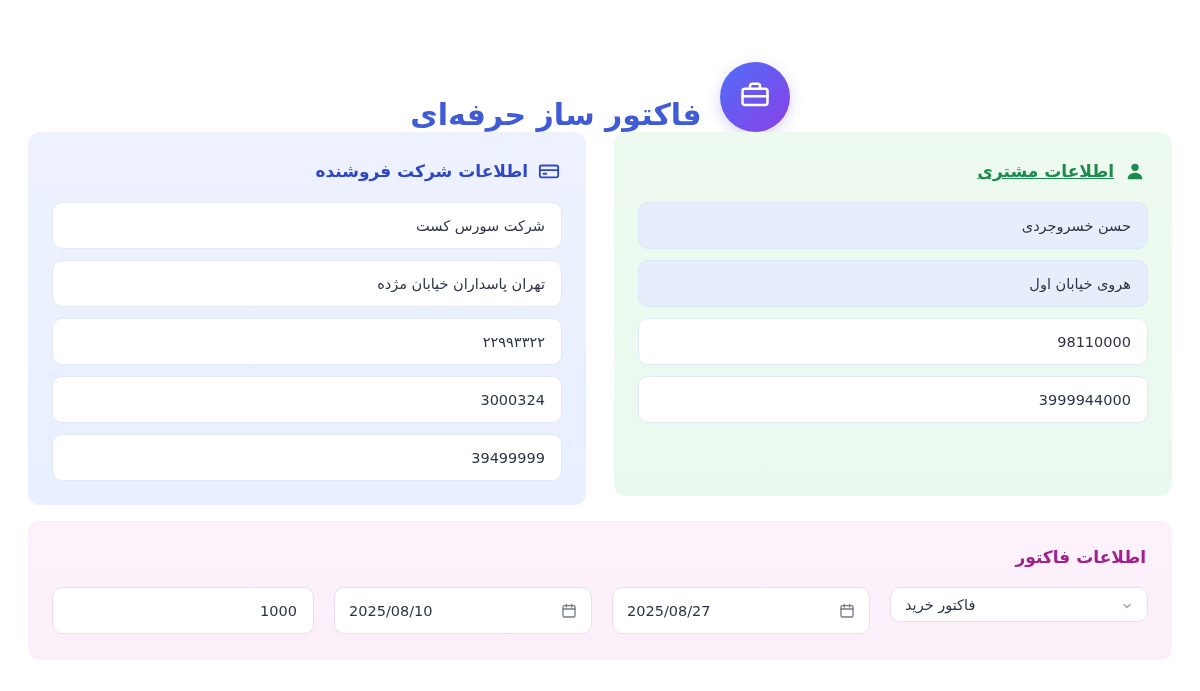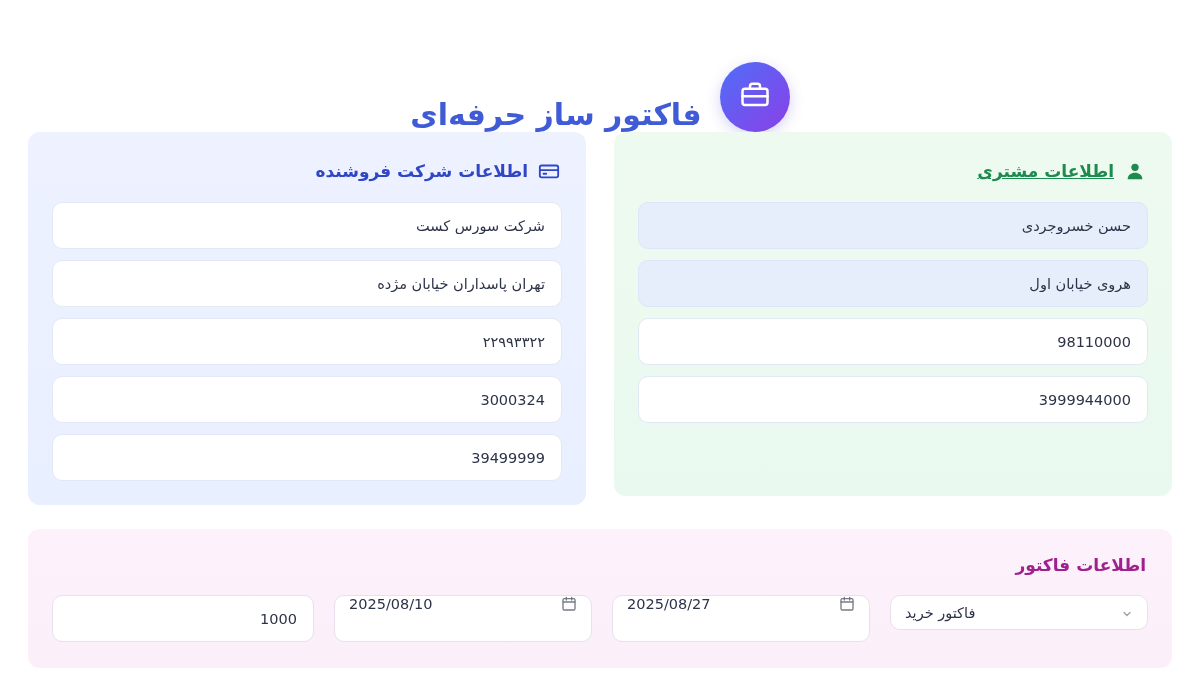--- a/index.html
+++ b/index.html
@@ -103,21 +103,21 @@
   }
   .field.lastrow { margin-bottom: 0; }
   .field.tinted {
     background: #e6edfb;
     border-color: #dde6f8;
   }
   .field::placeholder { color: #9aa2b8; }
 
   
   .invoice-card {
-    margin-top: 24px;
+    margin-top: 16px;
     border-radius: 11px;
     background: linear-gradient(180deg, #fdf1fb 0%, #fbf0fa 100%);
     padding: 20px 24px 26px 24px;
   }
   .invoice-head {
     display: flex;
     flex-direction: row;
     justify-content: flex-start;
     margin: 6px 2px 20px 2px;
   }
@@ -133,20 +133,21 @@
   }
   .invoice-row > * { flex: 1 1 0; }
 
   .date-field {
     height: 47px;
     border-radius: 10px;
     border: 1px solid #e8e0ee;
     background: #ffffff;
     display: flex;
     flex-direction: row;
+    align-items: center;
     justify-content: space-between;
     padding: 0 14px;
     font-size: 14.5px;
     color: #2d3348;
     direction: ltr;
   }
   .date-field .dval { direction: ltr; }
   .cal-icon { width: 16px; height: 16px; opacity: 0.75; }
 
   .select-field {

